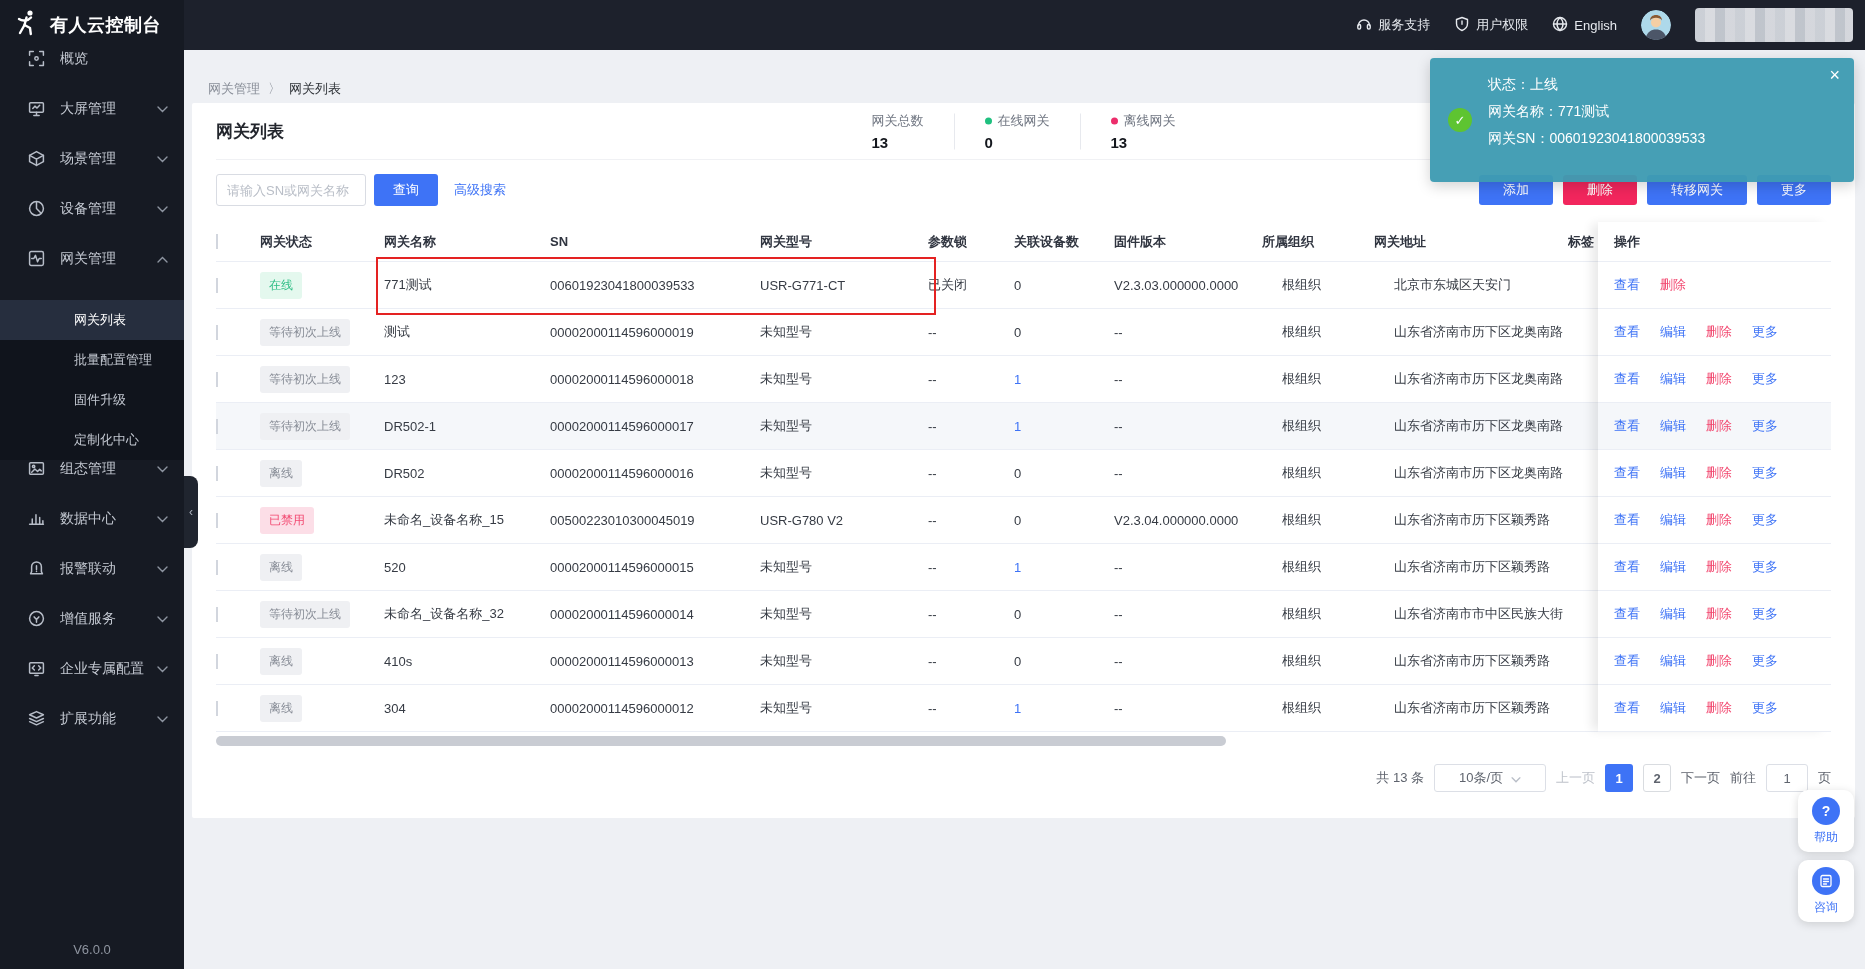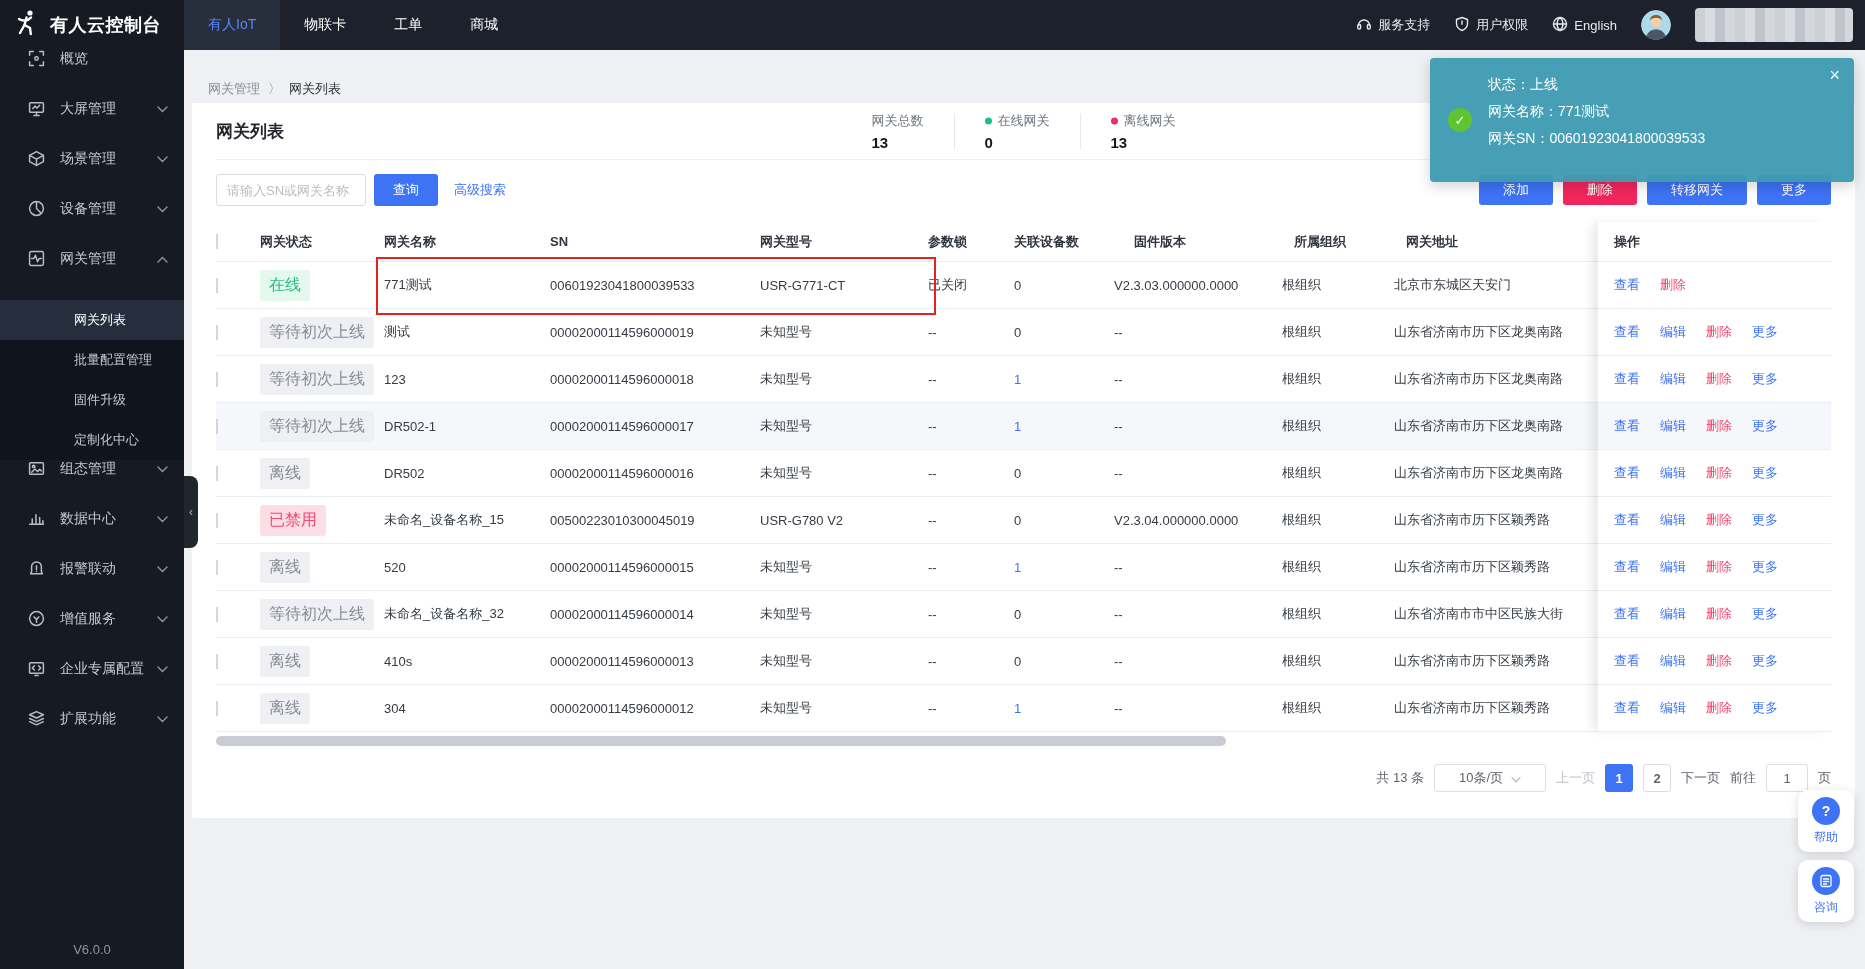--- a/index.html
+++ b/index.html
@@ -53,21 +53,21 @@
   .toolbar-actions { margin-left:auto; display:flex; gap:10px; }
   .toolbar-actions .btn { height:30px; padding:0 24px; }
   
   .table-wrap { position:relative; margin-top:16px; width:1615px; }
   .thead { display:flex; height:40px; align-items:center; border-bottom:1px solid #ebeef5; }
   .th { font-size:13px; font-weight:bold; color:#303540; padding-right:8px; white-space:nowrap; overflow:hidden; flex:none; }
   .tr { display:flex; height:47px; align-items:center; border-bottom:1px solid #ebeef5; }
   .tr.hl { background:#f5f7fa; }
   .td { font-size:13px; color:#363b44; padding-right:8px; white-space:nowrap; overflow:hidden; flex:none; }
   .checkbox { width:16px; height:16px; border:1px solid #d2d6de; border-radius:3px; background:#fff; cursor:pointer; }
-  .badge { display:inline-block; padding:5px 9px; border-radius:3px; font-size:16px; white-space:nowrap; }
+  .badge { display:inline-block; padding:5px 9px; border-radius:3px; font-size:12px; white-space:nowrap; }
   .badge.online { background:#e4f8ee; color:#2dbd84; }
   .badge.waiting, .badge.offline { background:#eff0f3; color:#878c96; }
   .badge.disabled { background:#fcdee7; color:#f24a72; }
   .count-link { color:#3e73f6; cursor:pointer; }
   .ops-overlay { position:absolute; top:0; right:0; width:233px; background:#fff; box-shadow:-8px 0 10px -2px rgba(0,0,0,.09); z-index:5; }
   .ops-h { height:40px; display:flex; align-items:center; padding-left:16px; font-size:13px; font-weight:bold; color:#303540; border-bottom:1px solid #ebeef5; background:#fff; }
   .ops-r { height:47px; display:flex; align-items:center; gap:20px; padding-left:16px; border-bottom:1px solid #ebeef5; background:#fff; }
   .ops-r.hl { background:#f5f7fa; }
   .link { font-size:13px; cursor:pointer; white-space:nowrap; }
   .link.blue { color:#3e73f6; } .link.pink { color:#f2466e; }
@@ -241,26 +241,20 @@
         <span class="mi-label">扩展功能</span>
         <span><svg width="11" height="7" viewBox="0 0 11 7" fill="none" stroke="#8e95a1" stroke-width="1.4" stroke-linecap="round">
             <path d="M1 1l4.5 4.5L10 1"></path>
           </svg></span>
       </div>
     </nav>
   <div class="version">V6.0.0</div>
 </aside>
 
 <header class="topbar">
-  <div id="topnav-tabs" style="display:flex;height:50px;">
-      <div class="tab active">有人IoT</div>
-      <div class="tab">物联卡</div>
-      <div class="tab">工单</div>
-      <div class="tab">商城</div>
-    </div>
   <div class="topbar-right">
     <span id="topbar-links" style="display:flex;gap:24px;">
         <span class="top-link">
           <span><svg width="16" height="16" viewBox="0 0 16 16" fill="none" stroke="#e6e9ee" stroke-width="1.4" stroke-linecap="round" stroke-linejoin="round">
               <path d="M2.5 9.5a5.5 5.5 0 0 1 11 0"></path>
               <rect x="1.8" y="8.5" width="2.8" height="4.5" rx="1.2"></rect>
               <rect x="11.4" y="8.5" width="2.8" height="4.5" rx="1.2"></rect>
             </svg></span>
           <span>服务支持</span>
         </span>
@@ -338,21 +332,21 @@
 
   <div class="table-wrap">
     <div class="thead" id="thead">
         <div class="th" style="width: 44px;"><span class="checkbox"></span></div>
         <div class="th" style="width: 124px;">网关状态</div>
         <div class="th" style="width: 166px;">网关名称</div>
         <div class="th" style="width: 210px;">SN</div>
         <div class="th" style="width: 168px;">网关型号</div>
         <div class="th" style="width: 86px;">参数锁</div>
         <div class="th" style="width: 100px;">关联设备数</div>
-        <div class="th" style="width: 160px; margin-left: 20px;">固件版本</div>
+        <div class="th" style="width: 148px;">固件版本</div>
         <div class="th" style="width: 112px;">所属组织</div>
         <div class="th" style="width: 194px;">网关地址</div>
         <div class="th" style="width: 243px;">标签</div>
       </div>
     <div id="tbody">
         <div class="tr">
           <div class="td" style="width: 44px;"><span class="checkbox"></span></div>
           <div class="td" style="width: 124px;"><span class="badge online">在线</span></div>
           <div class="td" style="width: 166px;">771测试</div>
           <div class="td" style="width: 210px;">00601923041800039533</div>

